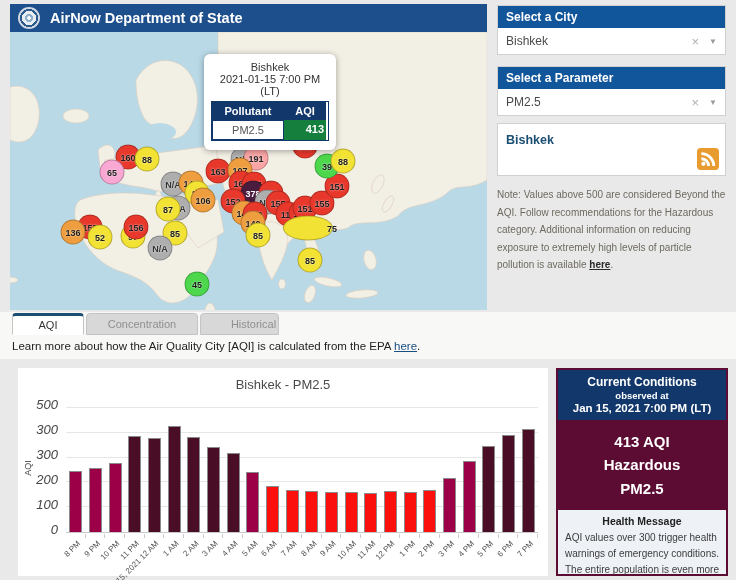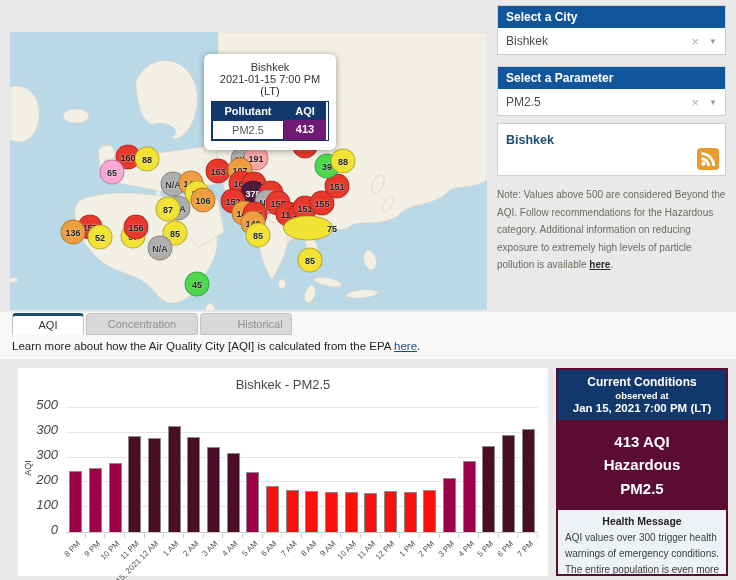--- a/index.html
+++ b/index.html
@@ -25,21 +25,21 @@
 
   .map-tooltip { position:absolute; left:194px; top:22px; width:132px; background:#fff;
     border-radius:6px; box-shadow:0 1px 6px rgba(0,0,0,.35); padding:7px 7px 9px; z-index:10; text-align:center; }
   .tt-city { font-size:11px; color:#333; }
   .tt-date { font-size:11px; color:#333; }
   .tt-tz { font-size:11px; color:#333; margin-bottom:4px; }
   .tt-table { display:grid; grid-template-columns:72px 42px; border:1px solid #12386b; margin:0 auto; }
   .tt-th { background:#12386b; color:#fff; font-weight:bold; font-size:11px; padding:3px 2px; }
   .tt-td { font-size:11px; padding:3px 2px; }
   .tt-td.pollutant { background:#fff; color:#555; border:1px solid #12386b; }
-  .tt-td.aqi { background:#701a75; color:#fff; font-weight:bold; }
+  .tt-td.aqi { background:#15803d; color:#fff; font-weight:bold;text-align:right; }
 
   
   .panel { position:absolute; left:497px; width:229px; background:#fff; border:1px solid #d0d0d0; }
   .panel-head { background:#11559b; color:#fff; font-weight:bold; font-size:12px; padding:4px 8px; }
   .panel-body { display:flex; align-items:center; padding:5px 8px; height:26px; }
   .panel-value { flex:1; font-size:12px; color:#4a4a4a; }
   .clear-x { color:#b0b0b0; font-size:13px; margin-right:10px; cursor:pointer; }
   .caret { color:#999; font-size:8px; cursor:pointer; }
   #city-panel { top:5px; }
   #param-panel { top:66px; }
@@ -53,21 +53,21 @@
     color:#6e6a60; line-height:1.75; }
   .note a, .learn a { color:#2a2a2a; font-weight:bold; text-decoration:underline; cursor:pointer; }
 
   
   .tabs-strip { position:absolute; left:0; top:312px; width:736px; height:47px; background:#f8f8f7; }
   .tabs { position:absolute; left:12px; top:1px; display:flex; gap:2px; }
   .tab { height:22px; display:flex; align-items:center; justify-content:center;
     font-size:11px; border:1px solid #c4c4c4; border-radius:4px 4px 0 0;
     background:#d8d8d8; color:#8f8f8f; cursor:pointer; }
   .tab.active { background:#fff; color:#333; border-top:3px solid #1b4f72; border-bottom:1px solid #fff; }
-  .tab.t1 { width:72px; } .tab.t2 { width:112px; } .tab.t3 { width:92px;padding-left:28px; }
+  .tab.t1 { width:72px; } .tab.t2 { width:112px; } .tab.t3 { width:79px;padding-left:28px; }
   .learn { position:absolute; left:12px; top:28px; font-size:11.5px; color:#222; }
   .learn a { font-weight:normal; color:#1a4e80; }
 
   
   .chart-panel { position:absolute; left:18px; top:368px; width:530px; height:208px; background:#fff; }
   .chart-title { text-align:center; font-size:13px; color:#4a4a4a; padding-top:9px; }
   .chart-area { position:absolute; left:48px; right:10px; top:40px; height:125px; }
   .gridline { position:absolute; left:0; width:100%; height:1px; background:#e6e6e6; }
   .plot { position:absolute; inset:0; border-bottom:1px solid #c9c9c9; }
   .bars { position:absolute; inset:0; display:flex; align-items:flex-end; }
@@ -93,20 +93,24 @@
   .cond-aqi div { font-size:15px; font-weight:bold; line-height:1.55; }
   .cond-health { padding:5px 7px; }
   .health-title { text-align:center; font-size:10.5px; font-weight:bold; color:#222; margin-bottom:3px; }
   .health-text { font-size:10px; color:#3c3c3c; line-height:1.6; }
 </style>
 </head>
 <body>
 
 <div class="page">
 
+  <div class="app-header">
+    <div class="seal"></div>
+    <div class="app-title">AirNow Department of State</div>
+  </div>
 
   <div class="map">
     <svg class="land" width="477" height="278" viewBox="0 0 477 278">
       <g fill="#f2efe5" stroke="#ddccbc" stroke-width="0.6">
         <path d="M0,55 C18,50 34,66 28,92 C22,112 8,112 0,108 Z"></path>
         <ellipse cx="66" cy="84" rx="13" ry="7"></ellipse>
         <path d="M126,48 C140,22 168,24 180,42 C192,60 188,84 178,98 C168,112 152,108 148,92 C138,98 126,80 126,48 Z"></path>
         <ellipse cx="150" cy="100" rx="16" ry="9" fill="#b9d9e7" stroke="none"></ellipse>
         <path d="M88,118 C96,110 104,112 105,122 C104,132 96,140 90,136 Z"></path>
         <path d="M95,128 L215,112 L218,148 C196,158 172,152 150,160 C128,152 108,156 95,142 Z"></path>

